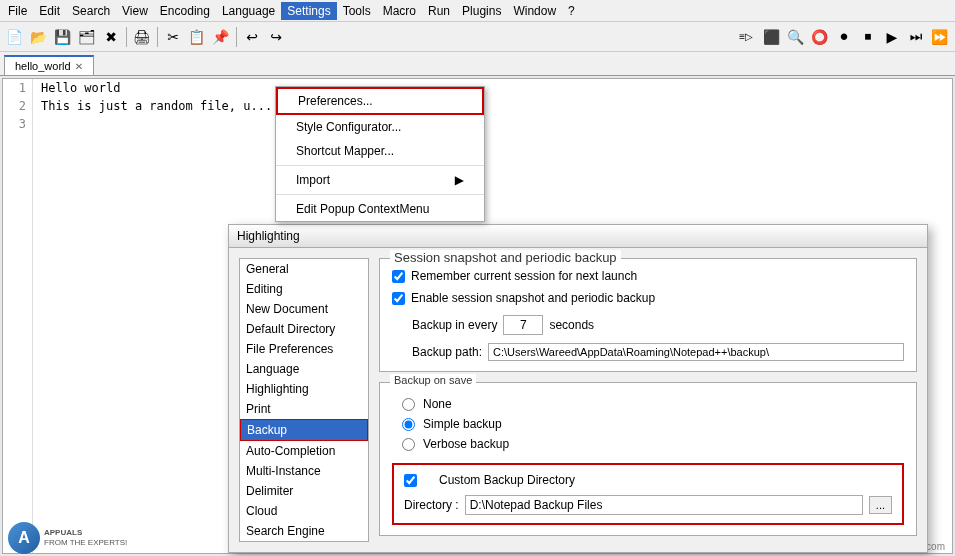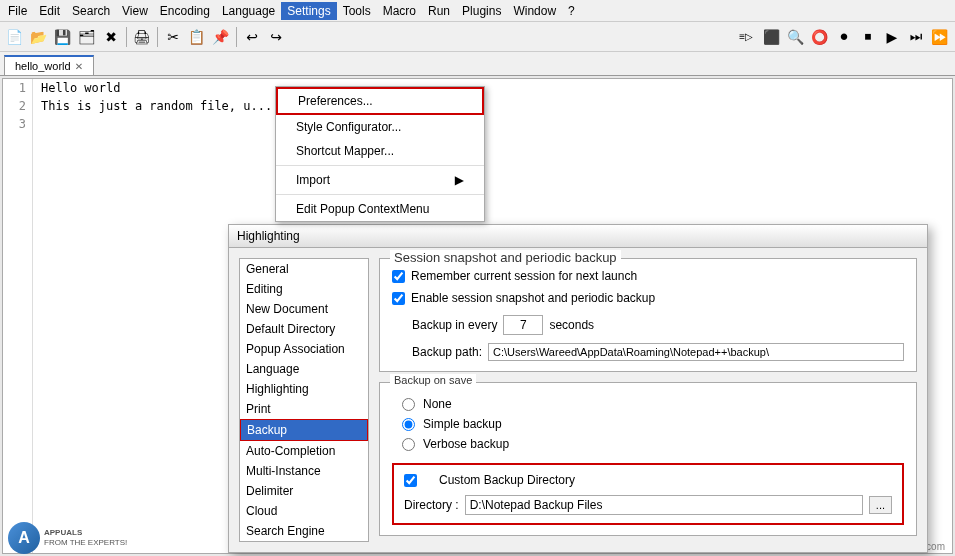--- a/index.html
+++ b/index.html
@@ -120,21 +120,21 @@
       <div style="background:linear-gradient(to bottom,#ffffff,#e0e0e0); padding:4px 8px; font-size:12px; border-bottom:1px solid #aaa;">
         <span>Highlighting</span>
       </div>
       <div style="display:flex; padding:10px; gap:10px;">
 
         <div style="width:130px; border:1px solid #aaa; background:white; font-size:12px;">
           <div class="pref-list-item">General</div>
           <div class="pref-list-item">Editing</div>
           <div class="pref-list-item">New Document</div>
           <div class="pref-list-item">Default Directory</div>
-          <div class="pref-list-item">Popup Association</div>
+          <div class="pref-list-item">File Preferences</div>
           <div class="pref-list-item">Language</div>
           <div class="pref-list-item">Highlighting</div>
           <div class="pref-list-item">Print</div>
           <div class="pref-list-item selected">Backup</div>
           <div class="pref-list-item">Auto-Completion</div>
           <div class="pref-list-item">Multi-Instance</div>
           <div class="pref-list-item">Delimiter</div>
           <div class="pref-list-item">Cloud</div>
           <div class="pref-list-item">Search Engine</div>
 

